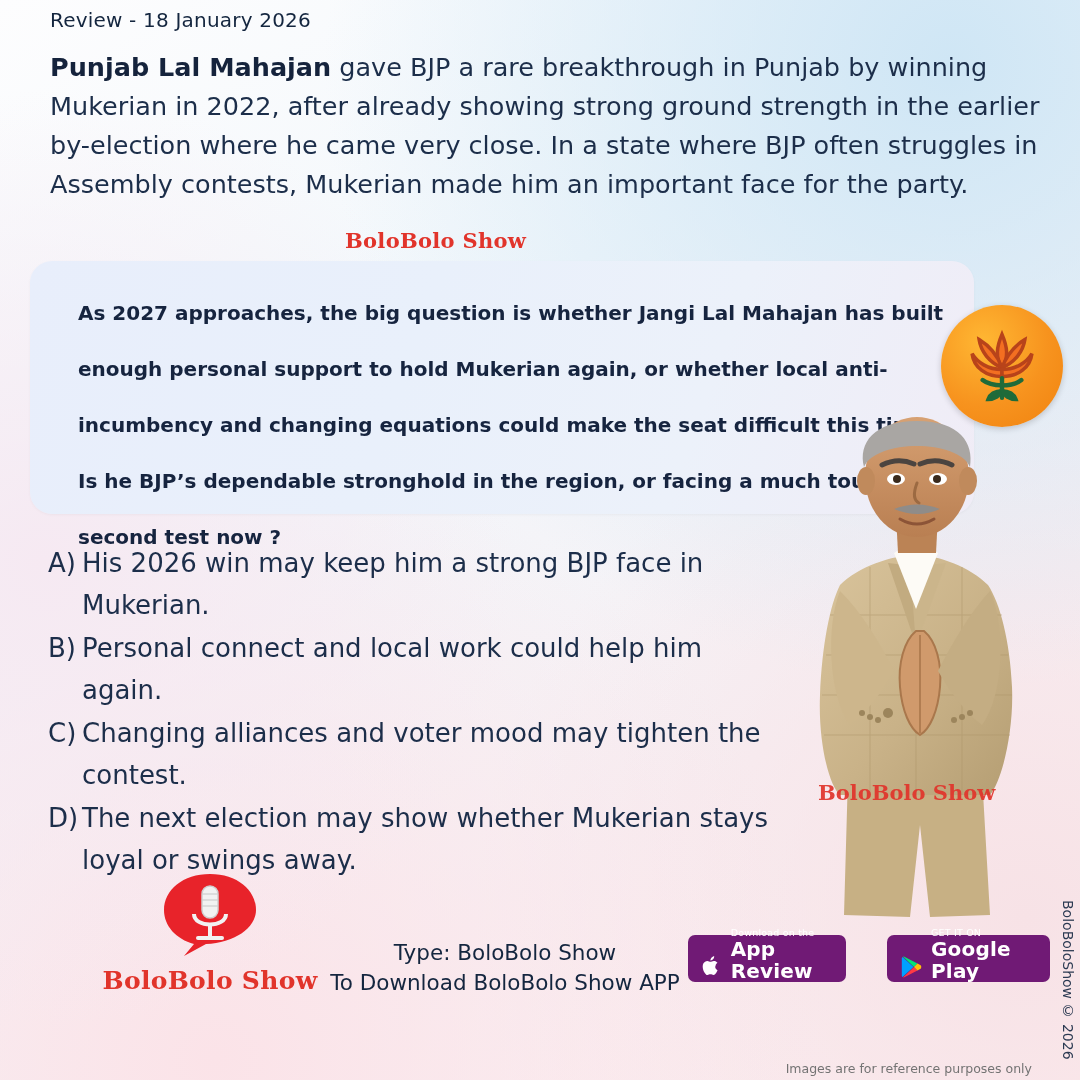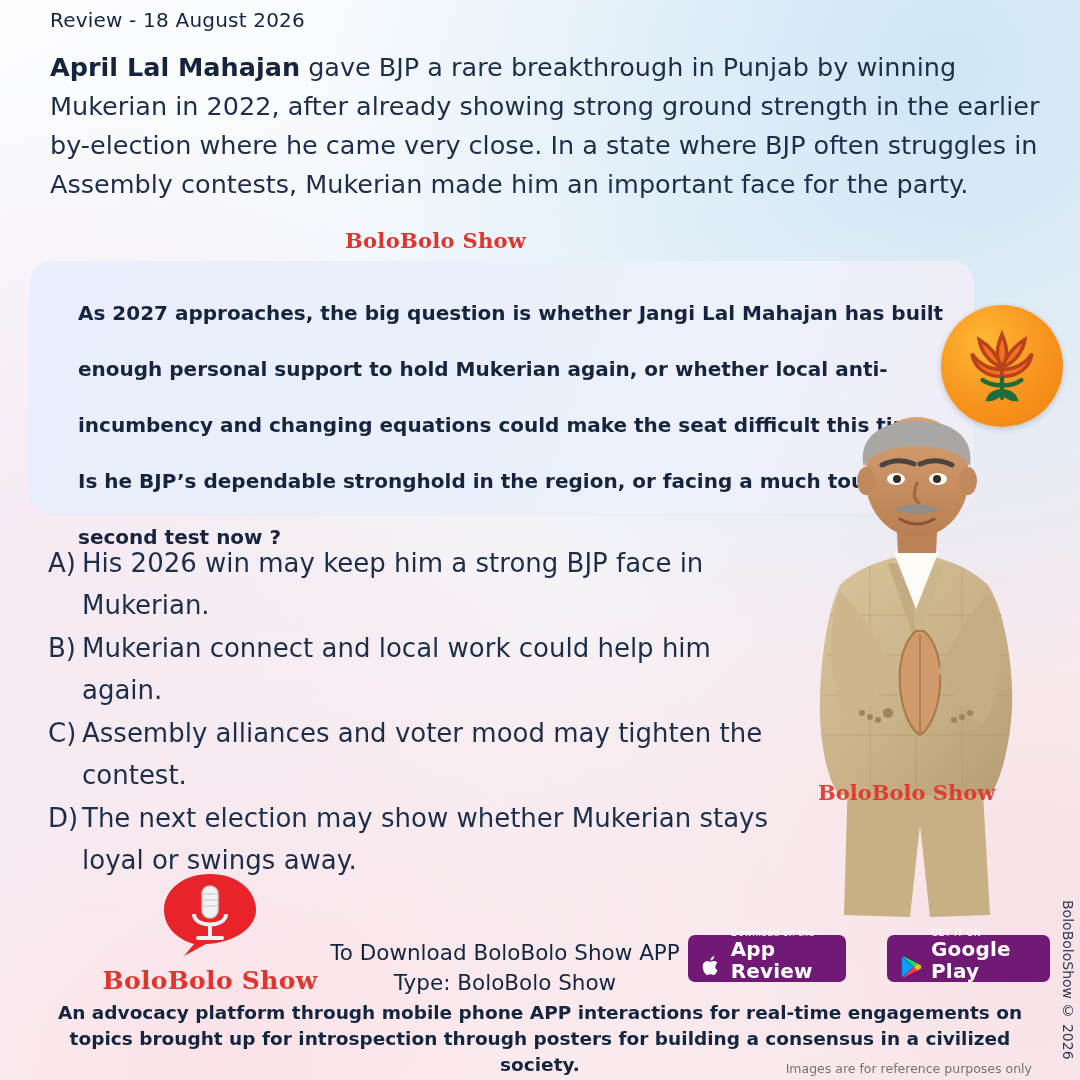--- a/index.html
+++ b/index.html
@@ -116,24 +116,24 @@
     position:absolute; right:4px; top:900px;
     writing-mode:vertical-rl;
     font-size:14px; color:#2b3a52;
   }
 </style>
 </head>
 <body>
 
 <div class="poster">
 
-  <div class="review-line">Review - 18 August 2026</div>
+  <div class="review-line">Review - 18 January 2026</div>
 
   <div class="intro">
-    <b>April Lal Mahajan</b><span> gave BJP a rare breakthrough in Punjab by winning Mukerian in 2022, after already showing strong ground strength in the earlier by-election where he came very close. In a state where BJP often struggles in Assembly contests, Mukerian made him an important face for the party.</span>
+    <b>Punjab Lal Mahajan</b><span> gave BJP a rare breakthrough in Punjab by winning Mukerian in 2022, after already showing strong ground strength in the earlier by-election where he came very close. In a state where BJP often struggles in Assembly contests, Mukerian made him an important face for the party.</span>
   </div>
 
   <div class="wm-top">BoloBolo Show</div>
 
   <div class="qbox">
     <div class="qbox-inner">
       <span>As 2027 approaches, the big question is whether Jangi Lal Mahajan has built enough personal support to hold Mukerian again, or whether local anti-incumbency and changing equations could make the seat difficult this time.</span>
       <span class="q2">Is he BJP’s dependable stronghold in the region, or facing a much tougher second test now ?</span>
     </div>
   </div>
@@ -154,25 +154,25 @@
     </svg>
   </div>
 
   <div class="options">
     <div class="opt">
       <span class="opt-letter">A)</span>
       <span class="opt-text">His 2026 win may keep him a strong BJP face in Mukerian.</span>
     </div>
     <div class="opt">
       <span class="opt-letter">B)</span>
-      <span class="opt-text">Mukerian connect and local work could help him again.</span>
+      <span class="opt-text">Personal connect and local work could help him again.</span>
     </div>
     <div class="opt">
       <span class="opt-letter">C)</span>
-      <span class="opt-text">Assembly alliances and voter mood may tighten the contest.</span>
+      <span class="opt-text">Changing alliances and voter mood may tighten the contest.</span>
     </div>
     <div class="opt">
       <span class="opt-letter">D)</span>
       <span class="opt-text">The next election may show whether Mukerian stays loyal or swings away.</span>
     </div>
   </div>
 
   <div class="person">
     <svg width="300" height="540" viewBox="0 0 300 540">
       <defs>
@@ -262,22 +262,22 @@
           <path d="M42 34 H58"></path>
       </g>
       <path d="M34 42 C34 56 66 56 66 42" stroke="#f2f2f2" stroke-width="4" fill="none"></path>
       <path d="M50 54 L50 64" stroke="#f2f2f2" stroke-width="4"></path>
       <path d="M38 66 H62" stroke="#f2f2f2" stroke-width="4" stroke-linecap="round"></path>
     </svg>
     <div class="logo-text">BoloBolo Show</div>
   </div>
 
   <div class="dl-text">
+    <div>Type: BoloBolo Show</div>
     <div>To Download BoloBolo Show APP</div>
-    <div>Type: BoloBolo Show</div>
   </div>
 
   <div class="store" id="appstore">
     <svg width="26" height="32" viewBox="0 0 24 28" style="margin-right:9px">
       <path d="M16.4 14.6c0-3 2.4-4.4 2.5-4.5-1.4-2-3.5-2.3-4.2-2.3-1.8-.2-3.5 1-4.4 1-.9 0-2.3-1-3.8-1-1.9 0-3.7 1.1-4.7 2.9-2 3.5-.5 8.7 1.4 11.5.9 1.4 2 3 3.5 2.9 1.4-.1 1.9-.9 3.6-.9s2.2.9 3.7.9c1.5 0 2.5-1.4 3.4-2.8 1.1-1.6 1.5-3.2 1.6-3.3-.1 0-3-1.2-3-4.4zM13.7 5.6c.8-1 1.3-2.3 1.2-3.6-1.2 0-2.6.8-3.4 1.8-.7.9-1.4 2.3-1.2 3.6 1.3.1 2.6-.7 3.4-1.8z" fill="#fff"></path>
     </svg>
     <div>
       <div class="sub">Download on the</div>
       <div class="main">App Review</div>
     </div>
@@ -289,17 +289,16 @@
       <path d="M20.4 9.6 L16.2 14 L2.6 1.2 C3 1 3.6 1 4.1 1.3 Z" fill="#00e676"></path>
       <path d="M20.4 18.4 L4.1 26.7 C3.6 27 3 27 2.6 26.8 L16.2 14 Z" fill="#ff3a44"></path>
       <path d="M20.4 9.6 L24.3 11.9 C25.4 12.6 25.4 15.4 24.3 16.1 L20.4 18.4 L16.2 14 Z" fill="#ffc107"></path>
     </svg>
     <div>
       <div class="sub">GET IT ON</div>
       <div class="main">Google Play</div>
     </div>
   </div>
 
-  <div class="footer-note">An advocacy platform through mobile phone APP interactions for real-time engagements on topics brought up for introspection through posters for building a consensus in a civilized society.</div>
   <div class="ref-note">Images are for reference purposes only</div>
   <div class="copyright">BoloBoloShow © 2026</div>
 
 </div>
 
 </body></html>

